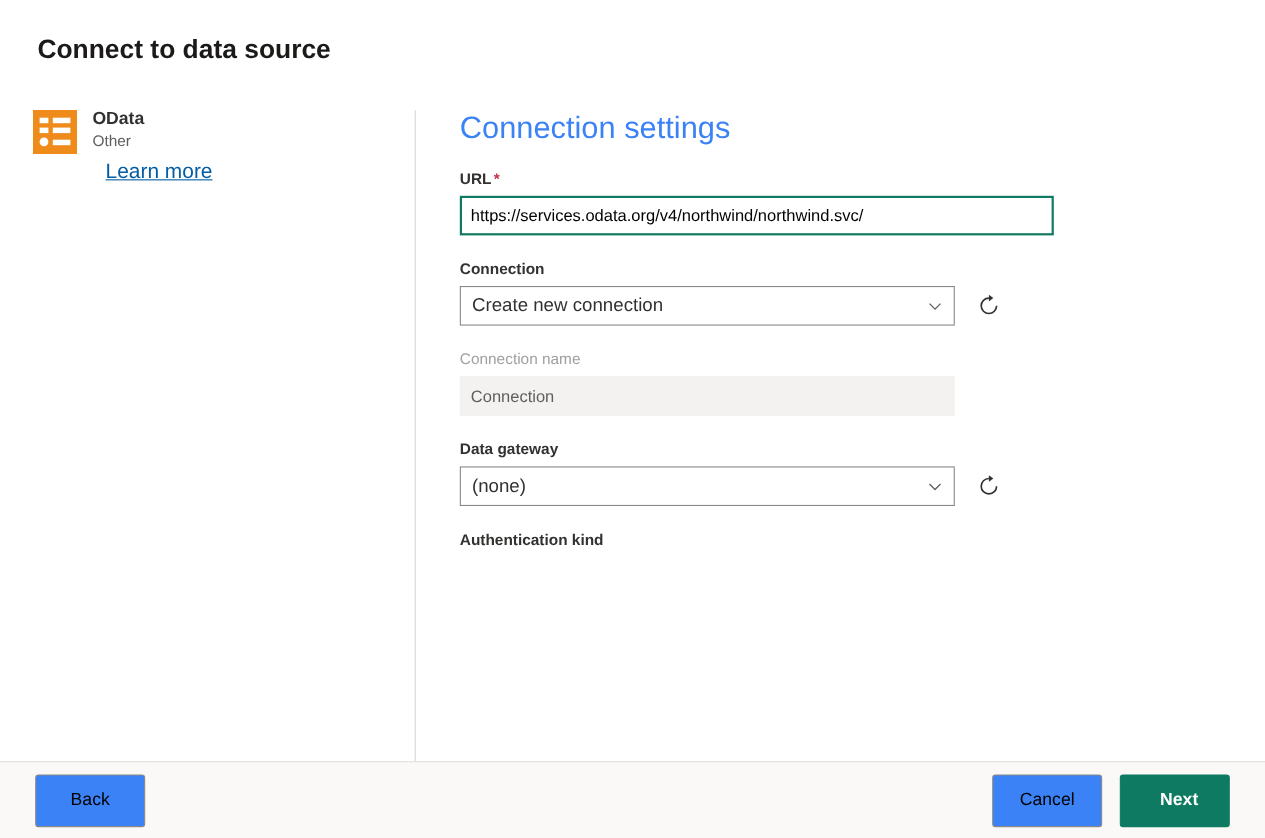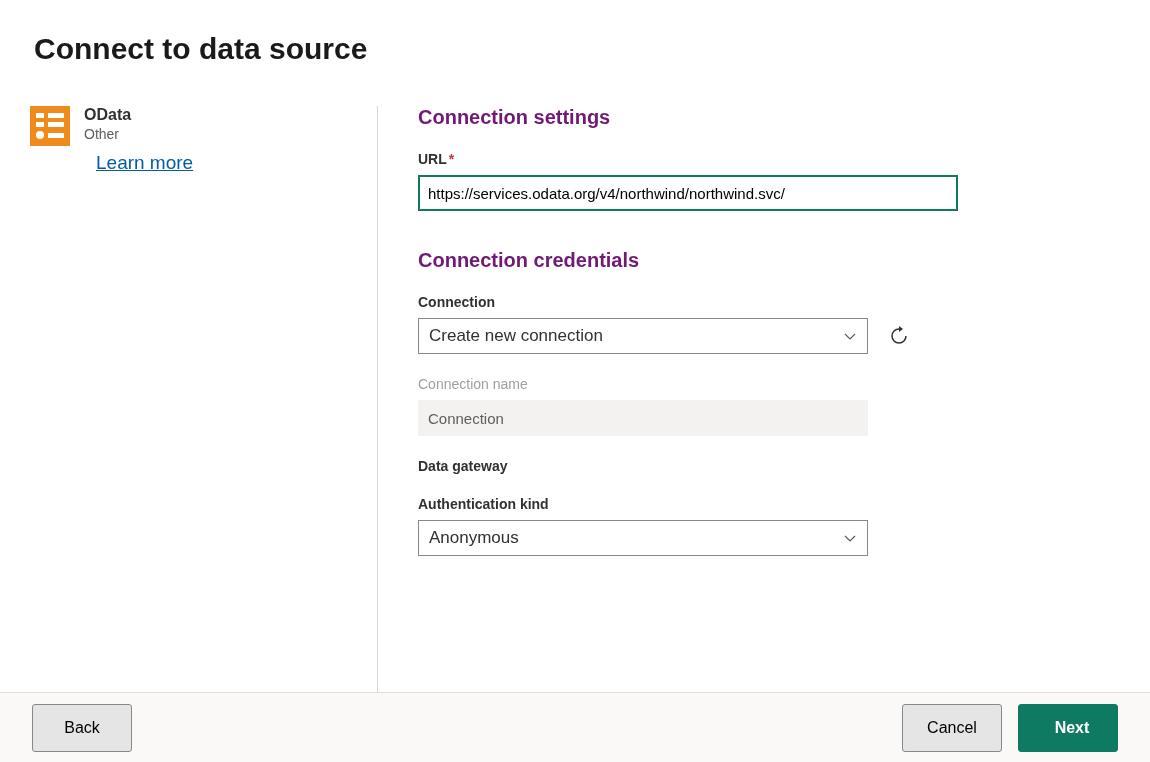--- a/index.html
+++ b/index.html
@@ -8,21 +8,21 @@
       font-size: 14px;
       color: #323130;
       background: #ffffff;
       width: 1150px;
       height: 762px;
       display: flex;
       flex-direction: column;
       overflow: hidden;
     }
     .page-title {
-      font-size: 30px;
+      font-size: 24px;
       font-weight: 600;
       color: #1b1a19;
       padding: 32px 0 0 34px;
     }
     .content {
       display: flex;
       flex: 1;
       margin-top: 40px;
     }
     .left-panel {
@@ -64,23 +64,23 @@
       font-size: 19px;
       color: #035da4;
       text-decoration: underline;
       cursor: pointer;
     }
     .right-panel {
       flex: 1;
       padding: 0 40px 0 40px;
     }
     .section-heading {
-      font-size: 20px;
-      font-weight: 700;
-      color: #701a75;
+      font-size: 28px;
+      font-weight: 400;
+      color: #3b82f6;
     }
     .section-heading.second { margin-top: 38px; }
     .field-label {
       font-size: 14px;
       font-weight: 600;
       color: #323130;
       margin-top: 22px;
     }
     .field-label.disabled { color: #a19f9d; font-weight:400; }
     .required { color: #c4314b; margin-left:2px; }
@@ -139,21 +139,21 @@
       display: flex;
       align-items: center;
       justify-content: space-between;
       padding: 0 32px;
     }
     .btn {
       height: 48px;
       min-width: 100px;
       padding: 0 20px;
       border: 1px solid #8a8886;
-      background: #e5e5e5;
+      background: #3b82f6;
       font-size: 16px;
       font-family: inherit;
       cursor: pointer;
       border-radius: 3px;
     }
     .btn.primary {
       background: #0f7a62;
       border-color: #0f7a62;
       color: #fff;
       font-weight: 600;
@@ -192,21 +192,20 @@
 
   <div class="right-panel">
 
     <div class="section-heading">Connection settings</div>
 
     <div class="field-label">
       <span>URL</span><span class="required">*</span>
     </div>
     <input type="text" class="input-text" value="https://services.odata.org/v4/northwind/northwind.svc/" style="">
 
-    <div class="section-heading second">Connection credentials</div>
 
     <div class="field-label">Connection</div>
     <div class="field-row">
       <div class="select">
         <span>Create new connection</span>
         <span class="chev">
           <svg width="14" height="14" viewBox="0 0 14 14">
               <path d="M2 5 L7 10 L12 5" fill="none" stroke="#605e5c" stroke-width="1.2"></path>
             </svg>
         </span>
@@ -216,32 +215,38 @@
             <path d="M10 3 a7 7 0 1 0 7 7" fill="none" stroke="#323130" stroke-width="1.5"></path>
             <path d="M10 0 L10 6 L14 3 Z" fill="#323130"></path>
           </svg>
       </div>
     </div>
 
     <div class="field-label disabled">Connection name</div>
     <div class="disabled-input">Connection</div>
 
     <div class="field-label">Data gateway</div>
-
-    <div class="field-label">Authentication kind</div>
     <div class="field-row">
       <div class="select">
-        <span>Anonymous</span>
+        <span>(none)</span>
         <span class="chev">
           <svg width="14" height="14" viewBox="0 0 14 14">
               <path d="M2 5 L7 10 L12 5" fill="none" stroke="#605e5c" stroke-width="1.2"></path>
             </svg>
         </span>
       </div>
-    </div>
+      <div class="refresh-btn">
+        <svg width="20" height="20" viewBox="0 0 20 20">
+            <path d="M10 3 a7 7 0 1 0 7 7" fill="none" stroke="#323130" stroke-width="1.5"></path>
+            <path d="M10 0 L10 6 L14 3 Z" fill="#323130"></path>
+          </svg>
+      </div>
+    </div>
+
+    <div class="field-label">Authentication kind</div>
 
   </div>
 </div>
 
 <div class="footer">
   <button class="btn">Back</button>
   <div class="footer-right">
     <button class="btn">Cancel</button>
     <button class="btn primary">Next</button>
   </div>

